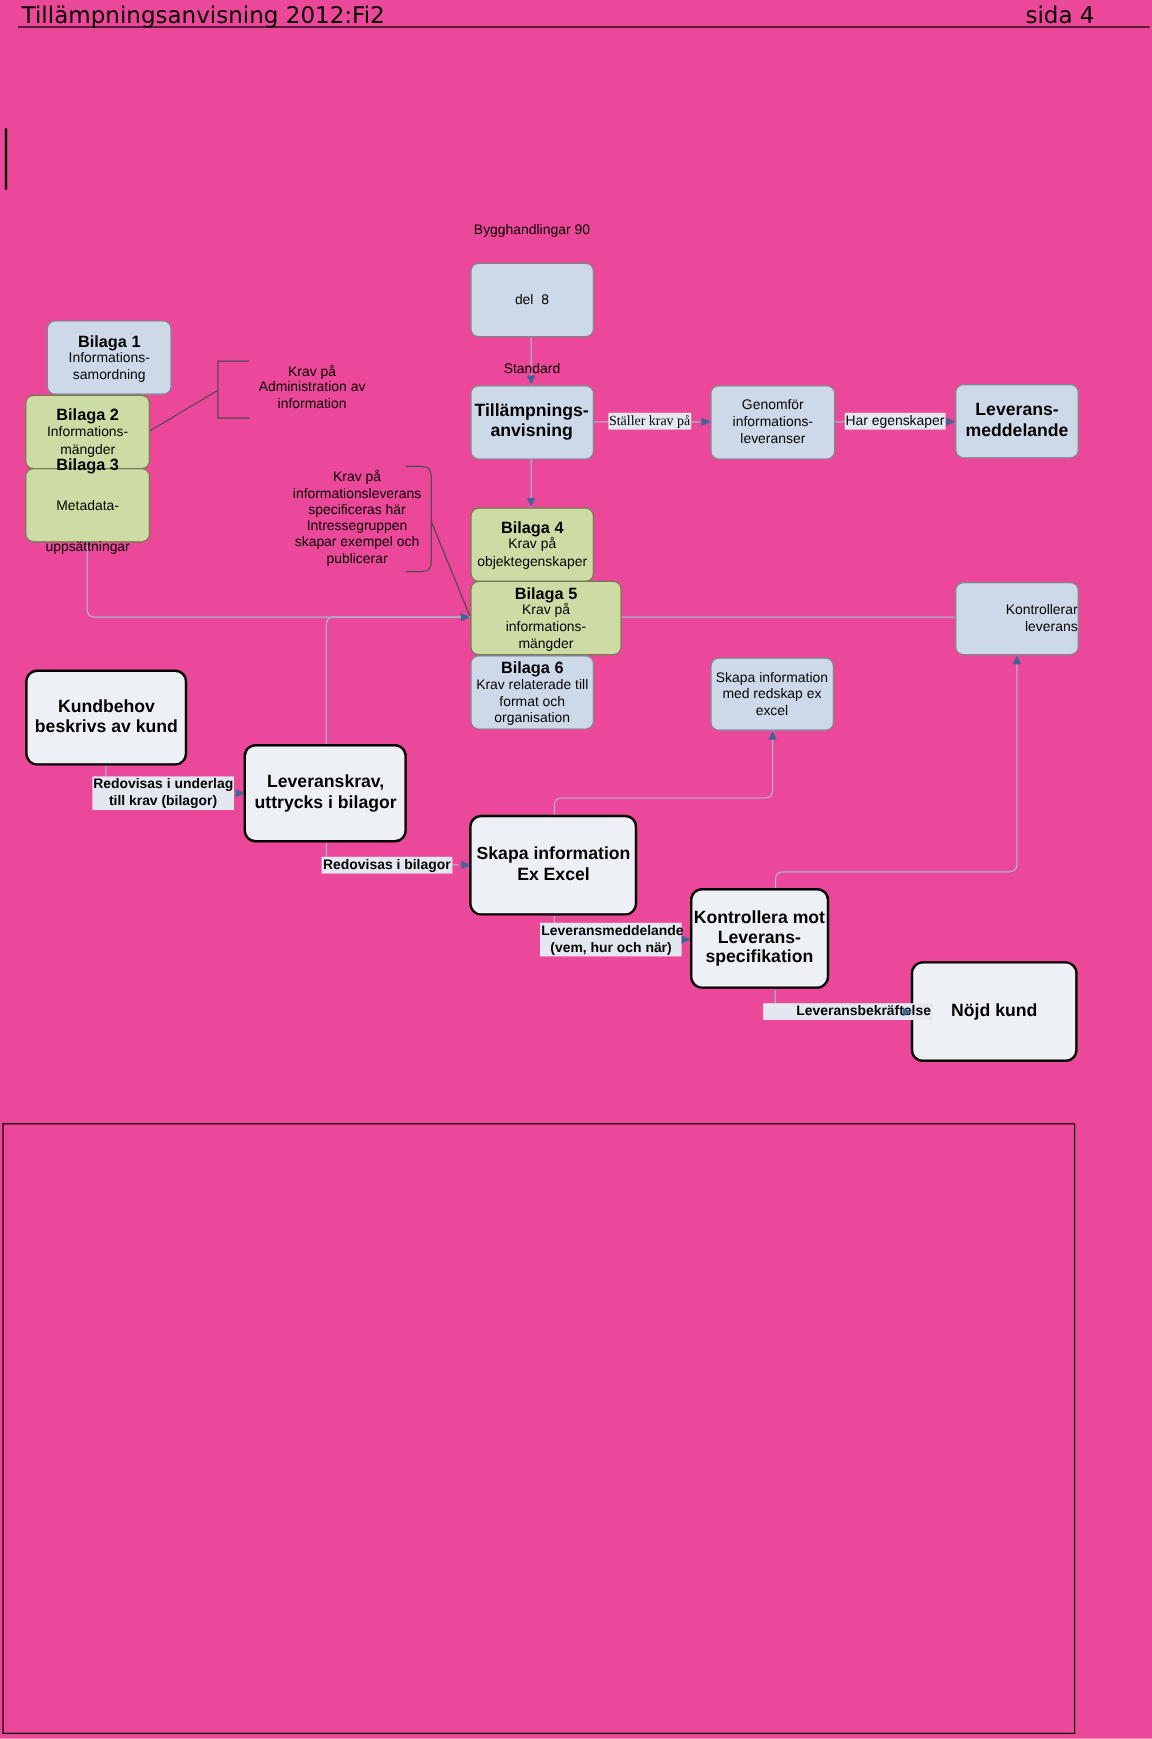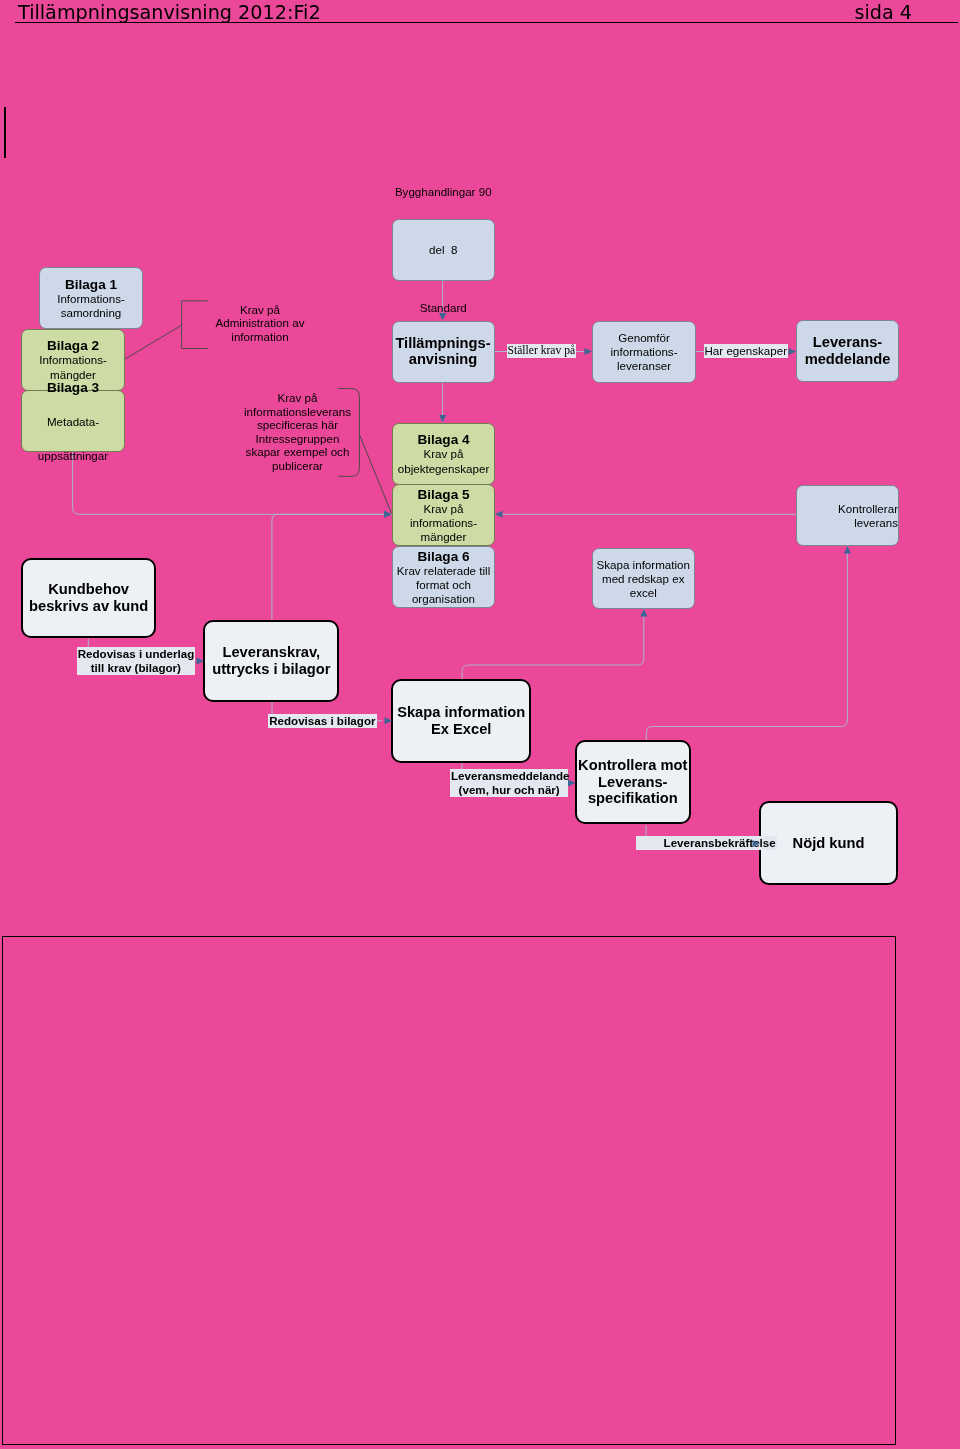--- a/index.html
+++ b/index.html
@@ -123,21 +123,21 @@
   </div>
   <div class="node n-blue tonly" style="left:796px;top:320px;width:103px;height:62px;">
     <div class="t" style="font-size:14.7px;line-height:16.5px">Leverans-</div>
     <div class="t" style="font-size:14.7px;line-height:16.5px">meddelande</div>
   </div>
   <div class="node n-green" style="left:392px;top:422.5px;width:103px;height:62px;">
     <div class="t" style="font-size:13.6px;line-height:15px">Bilaga 4</div>
     <div class="b" style="font-size:11.6px;line-height:14.2px">Krav på</div>
     <div class="b" style="font-size:11.6px;line-height:14.2px">objektegenskaper</div>
   </div>
-  <div class="node n-green" style="left:392px;top:484px;width:103px;height:62px;">
+  <div class="node n-green" style="left:392px;top:484px;width:126px;height:62px;">
     <div class="t" style="font-size:13.6px;line-height:15px">Bilaga 5</div>
     <div class="b" style="font-size:11.6px;line-height:14.2px">Krav på</div>
     <div class="b" style="font-size:11.6px;line-height:14.2px">informations-</div>
     <div class="b" style="font-size:11.6px;line-height:14.2px">mängder</div>
   </div>
   <div class="node n-blue" style="left:392px;top:546px;width:103px;height:61.5px;">
     <div class="t" style="font-size:13.6px;line-height:15px">Bilaga 6</div>
     <div class="b" style="font-size:11.6px;line-height:14.2px">Krav relaterade till</div>
     <div class="b" style="font-size:11.6px;line-height:14.2px">format och</div>
     <div class="b" style="font-size:11.6px;line-height:14.2px">organisation</div>

